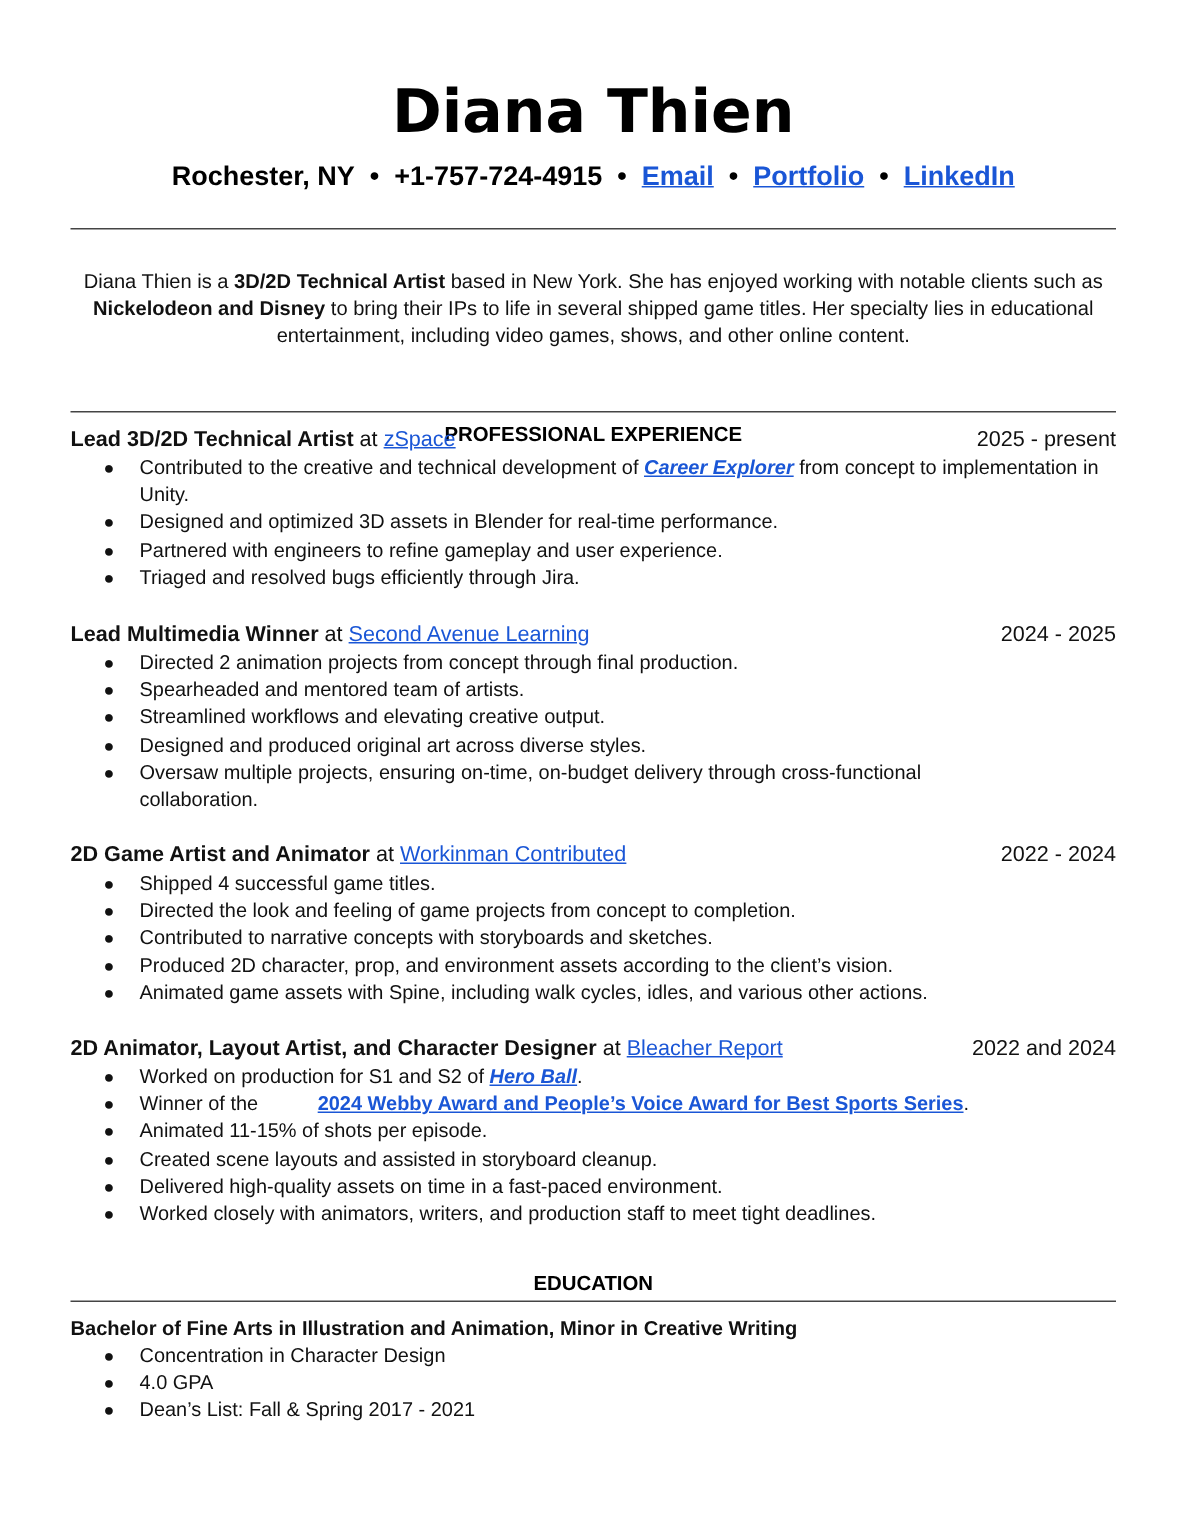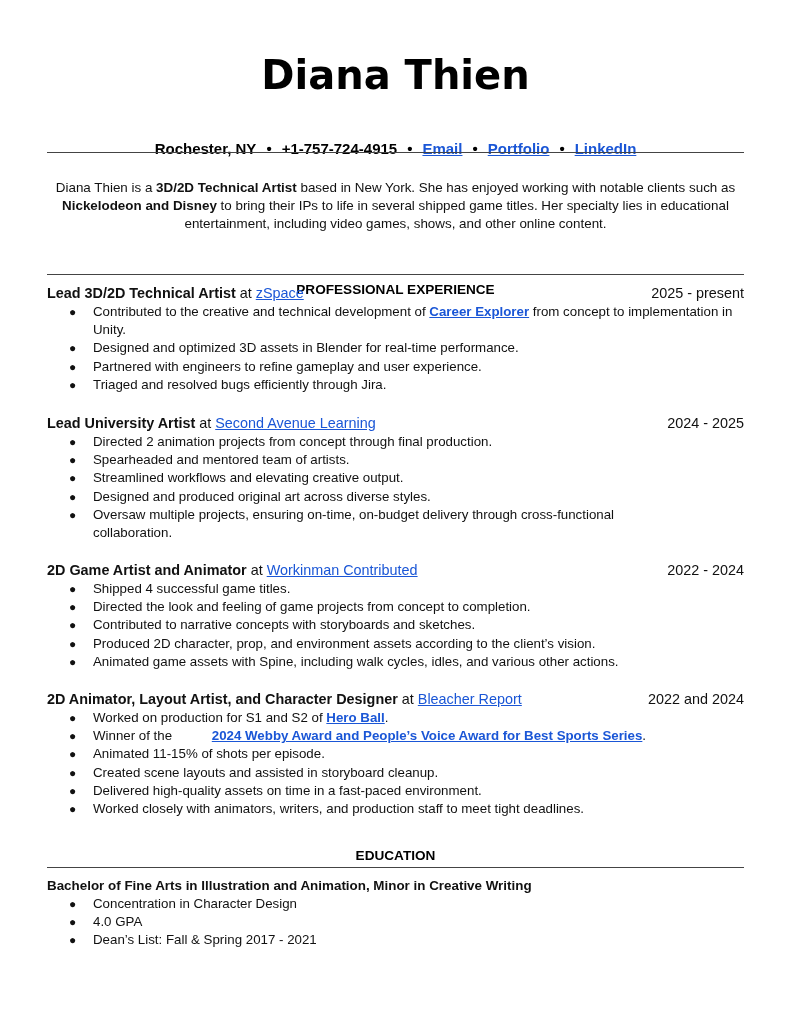--- a/index.html
+++ b/index.html
@@ -9,21 +9,21 @@
       color: #111111;
     }
     .page { position: absolute; left: 47px; top: 0; width: 697px; }
     .name {
       position: absolute; left: 0; top: 50px; width: 697px; text-align: center;
       font-family: "DejaVu Sans", sans-serif; font-weight: bold; font-size: 40px;
       letter-spacing: 0px; color: #000; line-height: 50px;
     }
     .contact {
       position: absolute; left: 0; top: 108px; width: 697px; text-align: center;
-      font-size: 15px; font-weight: bold; color: #000; line-height: 18px; margin-top: 32px;
+      font-size: 18px; font-weight: bold; color: #000; line-height: 18px;
     }
     .contact .sep { display: inline-block; margin: 0 10px; font-weight: bold; }
     a, .link { color: #1a56d6; text-decoration: underline; }
     .rule-top { position: absolute; left: 0; top: 152px; width: 697px; height: 0; border-top: 1.6px solid #444; }
     .summary {
       position: absolute; left: 0; top: 179px; width: 697px; text-align: center;
       font-size: 13.4px; line-height: 18.2px; color: #111;
     }
     .section-title {
       position: absolute; left: 0; width: 697px; text-align: center;
@@ -35,21 +35,21 @@
     .job-head .title { font-weight: bold; }
     .job-head .date { position: absolute; right: 0; top: 0; }
     ul { margin: 0; padding: 0; list-style: none; }
     li {
       position: relative; padding-left: 46px; font-size: 13.3px; line-height: 18.2px; color: #111;
     }
     li .bullet {
       position: absolute; left: 22px; top: 0; font-size: 12px;
     }
     .bold-link { font-weight: bold; margin-left: 36px; }
-    .italic-link { font-weight: bold; }
+    .italic-link { font-weight: bold; font-style: italic; }
     .edu-school { font-weight: normal; }
     .degree { font-size: 13.4px; font-weight: bold; line-height: 18px; }
   </style>
 </head>
 <body>
 
 <div class="page">
 
   <div class="name">Diana Thien</div>
 
@@ -76,21 +76,21 @@
     <ul>
       <li><span class="bullet">●</span><span>Contributed to the creative and technical development of </span><a class="link italic-link">Career Explorer</a><span> from concept to implementation in Unity.</span></li>
       <li><span class="bullet">●</span><span>Designed and optimized 3D assets in Blender for real-time performance.</span></li>
       <li><span class="bullet">●</span><span>Partnered with engineers to refine gameplay and user experience.</span></li>
       <li><span class="bullet">●</span><span>Triaged and resolved bugs efficiently through Jira.</span></li>
     </ul>
   </div>
 
   <div class="job" style="top:413px;">
     <div class="job-head">
-      <span class="title">Lead University Artist</span>
+      <span class="title">Lead Multimedia Winner</span>
       <span>at</span>
       <a class="link">Second Avenue Learning</a>
       <span class="date">2024 - 2025</span>
     </div>
     <ul>
       <li><span class="bullet">●</span><span>Directed 2 animation projects from concept through final production.</span></li>
       <li><span class="bullet">●</span><span>Spearheaded and mentored team of artists.</span></li>
       <li><span class="bullet">●</span><span>Streamlined workflows and elevating creative output.</span></li>
       <li><span class="bullet">●</span><span>Designed and produced original art across diverse styles.</span></li>
       <li style="padding-right:60px;"><span class="bullet">●</span><span>Oversaw multiple projects, ensuring on-time, on-budget delivery through cross-functional collaboration.</span></li>

